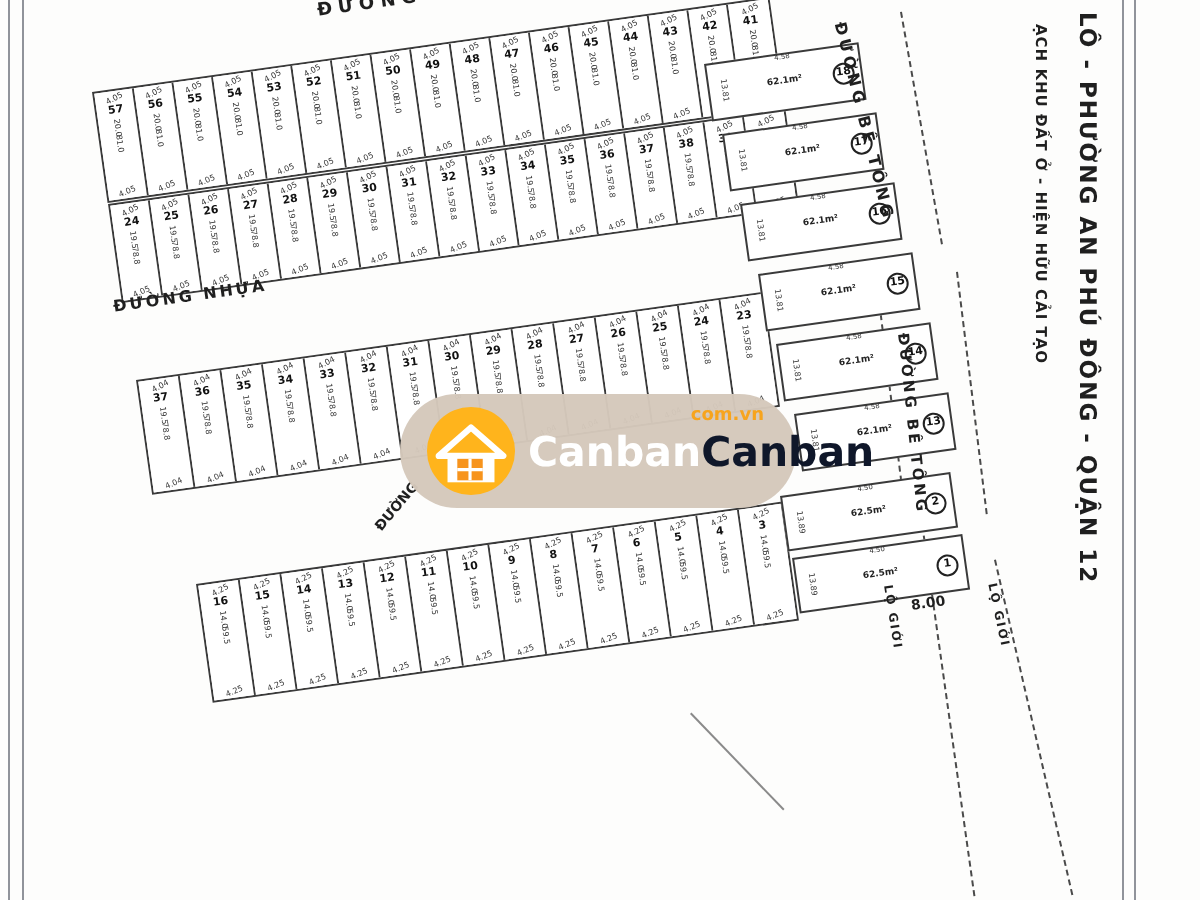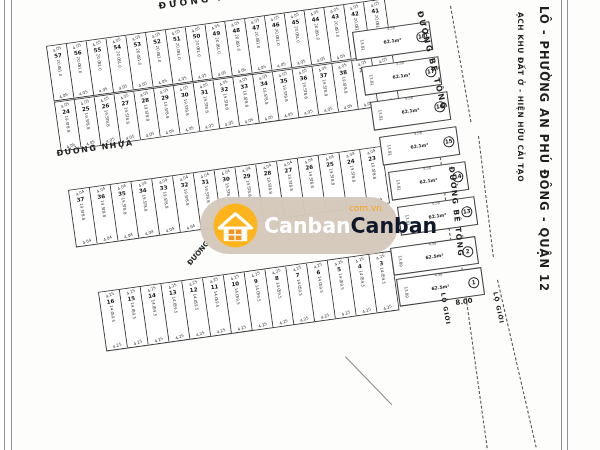--- a/index.html
+++ b/index.html
@@ -38,21 +38,21 @@
   .wc .d{font-size:4px;transform:rotate(90deg);margin-left:2px;color:#333;}
   .wc .ar{font-size:4.5px;font-weight:bold;flex:1;text-align:center;color:#222;}
   .wc .cn{width:9px;height:9px;border:1px solid #222;border-radius:50%;font-size:5.5px;font-weight:bold;
       line-height:9px;text-align:center;margin-right:3px;color:#111;background:#fff;}
   #watermark{position:absolute;left:200px;top:197px;width:198px;height:57px;border-radius:30px;
       background:rgba(213,200,187,.97);display:flex;align-items:center;z-index:30;}
   #wm-icon{margin-left:13px;flex:0 0 auto;}
   #wm-text{margin-left:6px;font-weight:bold;font-size:20.5px;letter-spacing:0;white-space:nowrap;}
   .wm-white{color:#ffffff;}
   .wm-orange{color:#0f172a;}
-  #wm-domain{position:absolute;right:16px;top:6px;font-weight:normal;font-size:9px;color:#f7a41d;}
+  #wm-domain{position:absolute;right:16px;top:6px;font-weight:bold;font-size:9px;color:#f7a41d;}
 </style>
 </head>
 <body>
 
 <div id="canvas">
 
   <div class="frame-line" style="left:4px"></div>
   <div class="frame-line" style="left:11px"></div>
   <div class="frame-line" style="left:561px"></div>
   <div class="frame-line" style="left:567px"></div>

